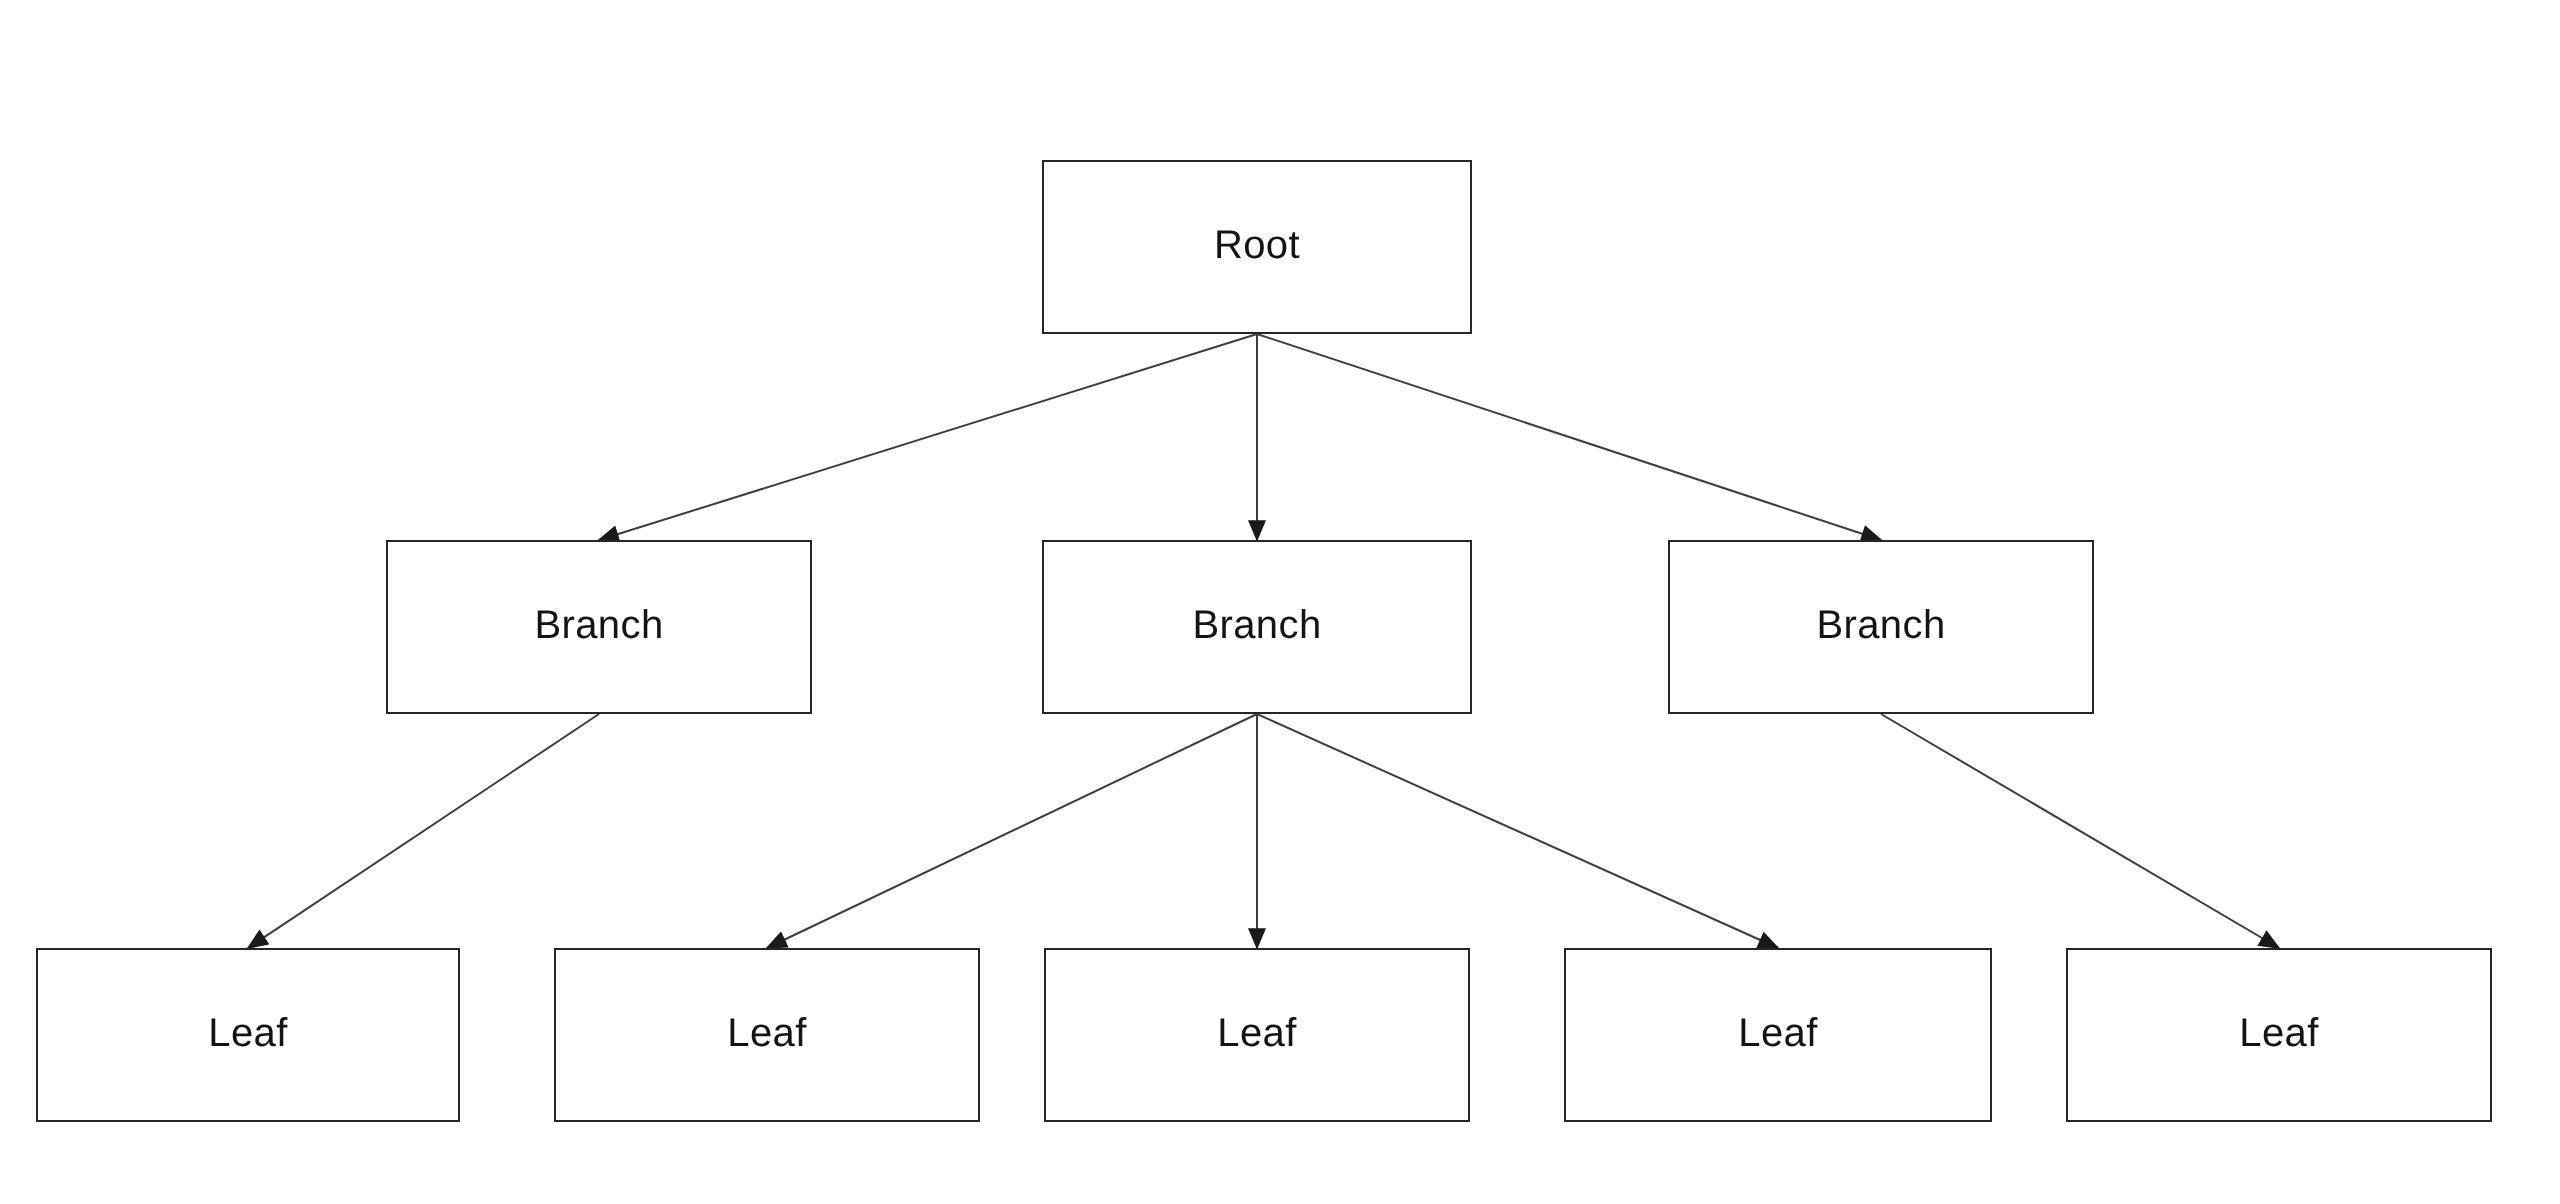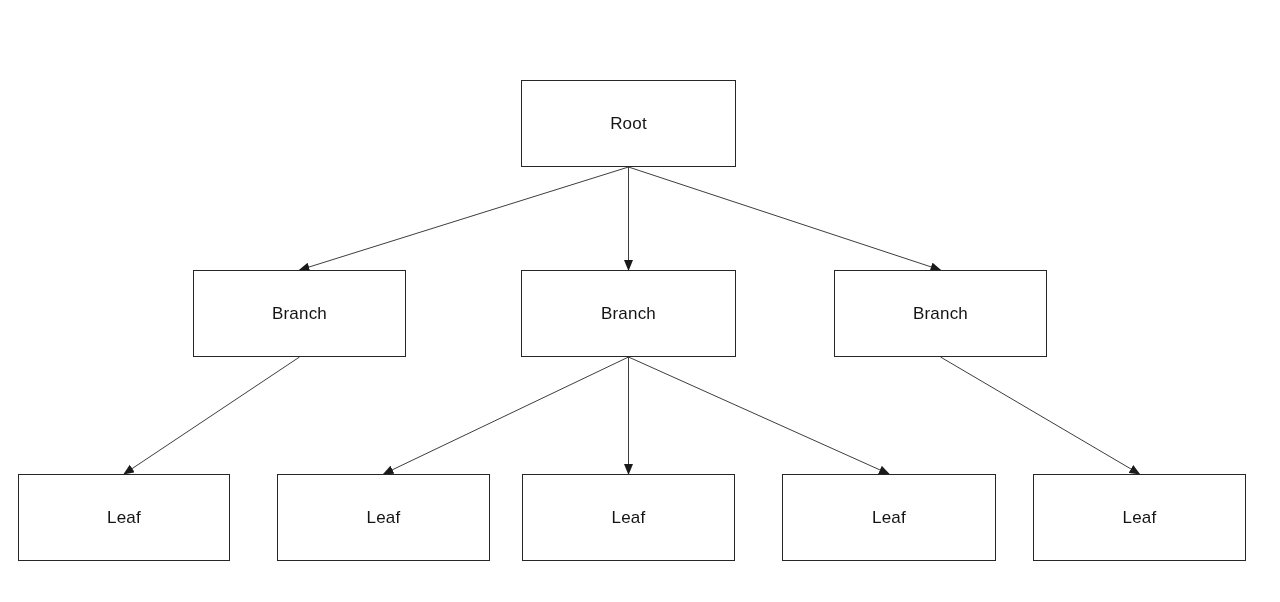--- a/index.html
+++ b/index.html
@@ -27,21 +27,21 @@
     stroke-width: 1;
   }
   .node {
     position: absolute;
     box-sizing: border-box;
     border: 1.5px solid #262626;
     background: #ffffff;
     display: flex;
     align-items: center;
     justify-content: center;
-    font-size: 17px;
+    font-size: 20px;
     color: #141414;
     letter-spacing: 0.2px;
   }
   .node-root   { left: 521px;  top: 80px;  width: 215px; height: 87px; }
   .node-b1     { left: 193px;  top: 270px; width: 213px; height: 87px; }
   .node-b2     { left: 521px;  top: 270px; width: 215px; height: 87px; }
   .node-b3     { left: 834px;  top: 270px; width: 213px; height: 87px; }
   .node-l1     { left: 18px;   top: 474px; width: 212px; height: 87px; }
   .node-l2     { left: 277px;  top: 474px; width: 213px; height: 87px; }
   .node-l3     { left: 522px;  top: 474px; width: 213px; height: 87px; }

